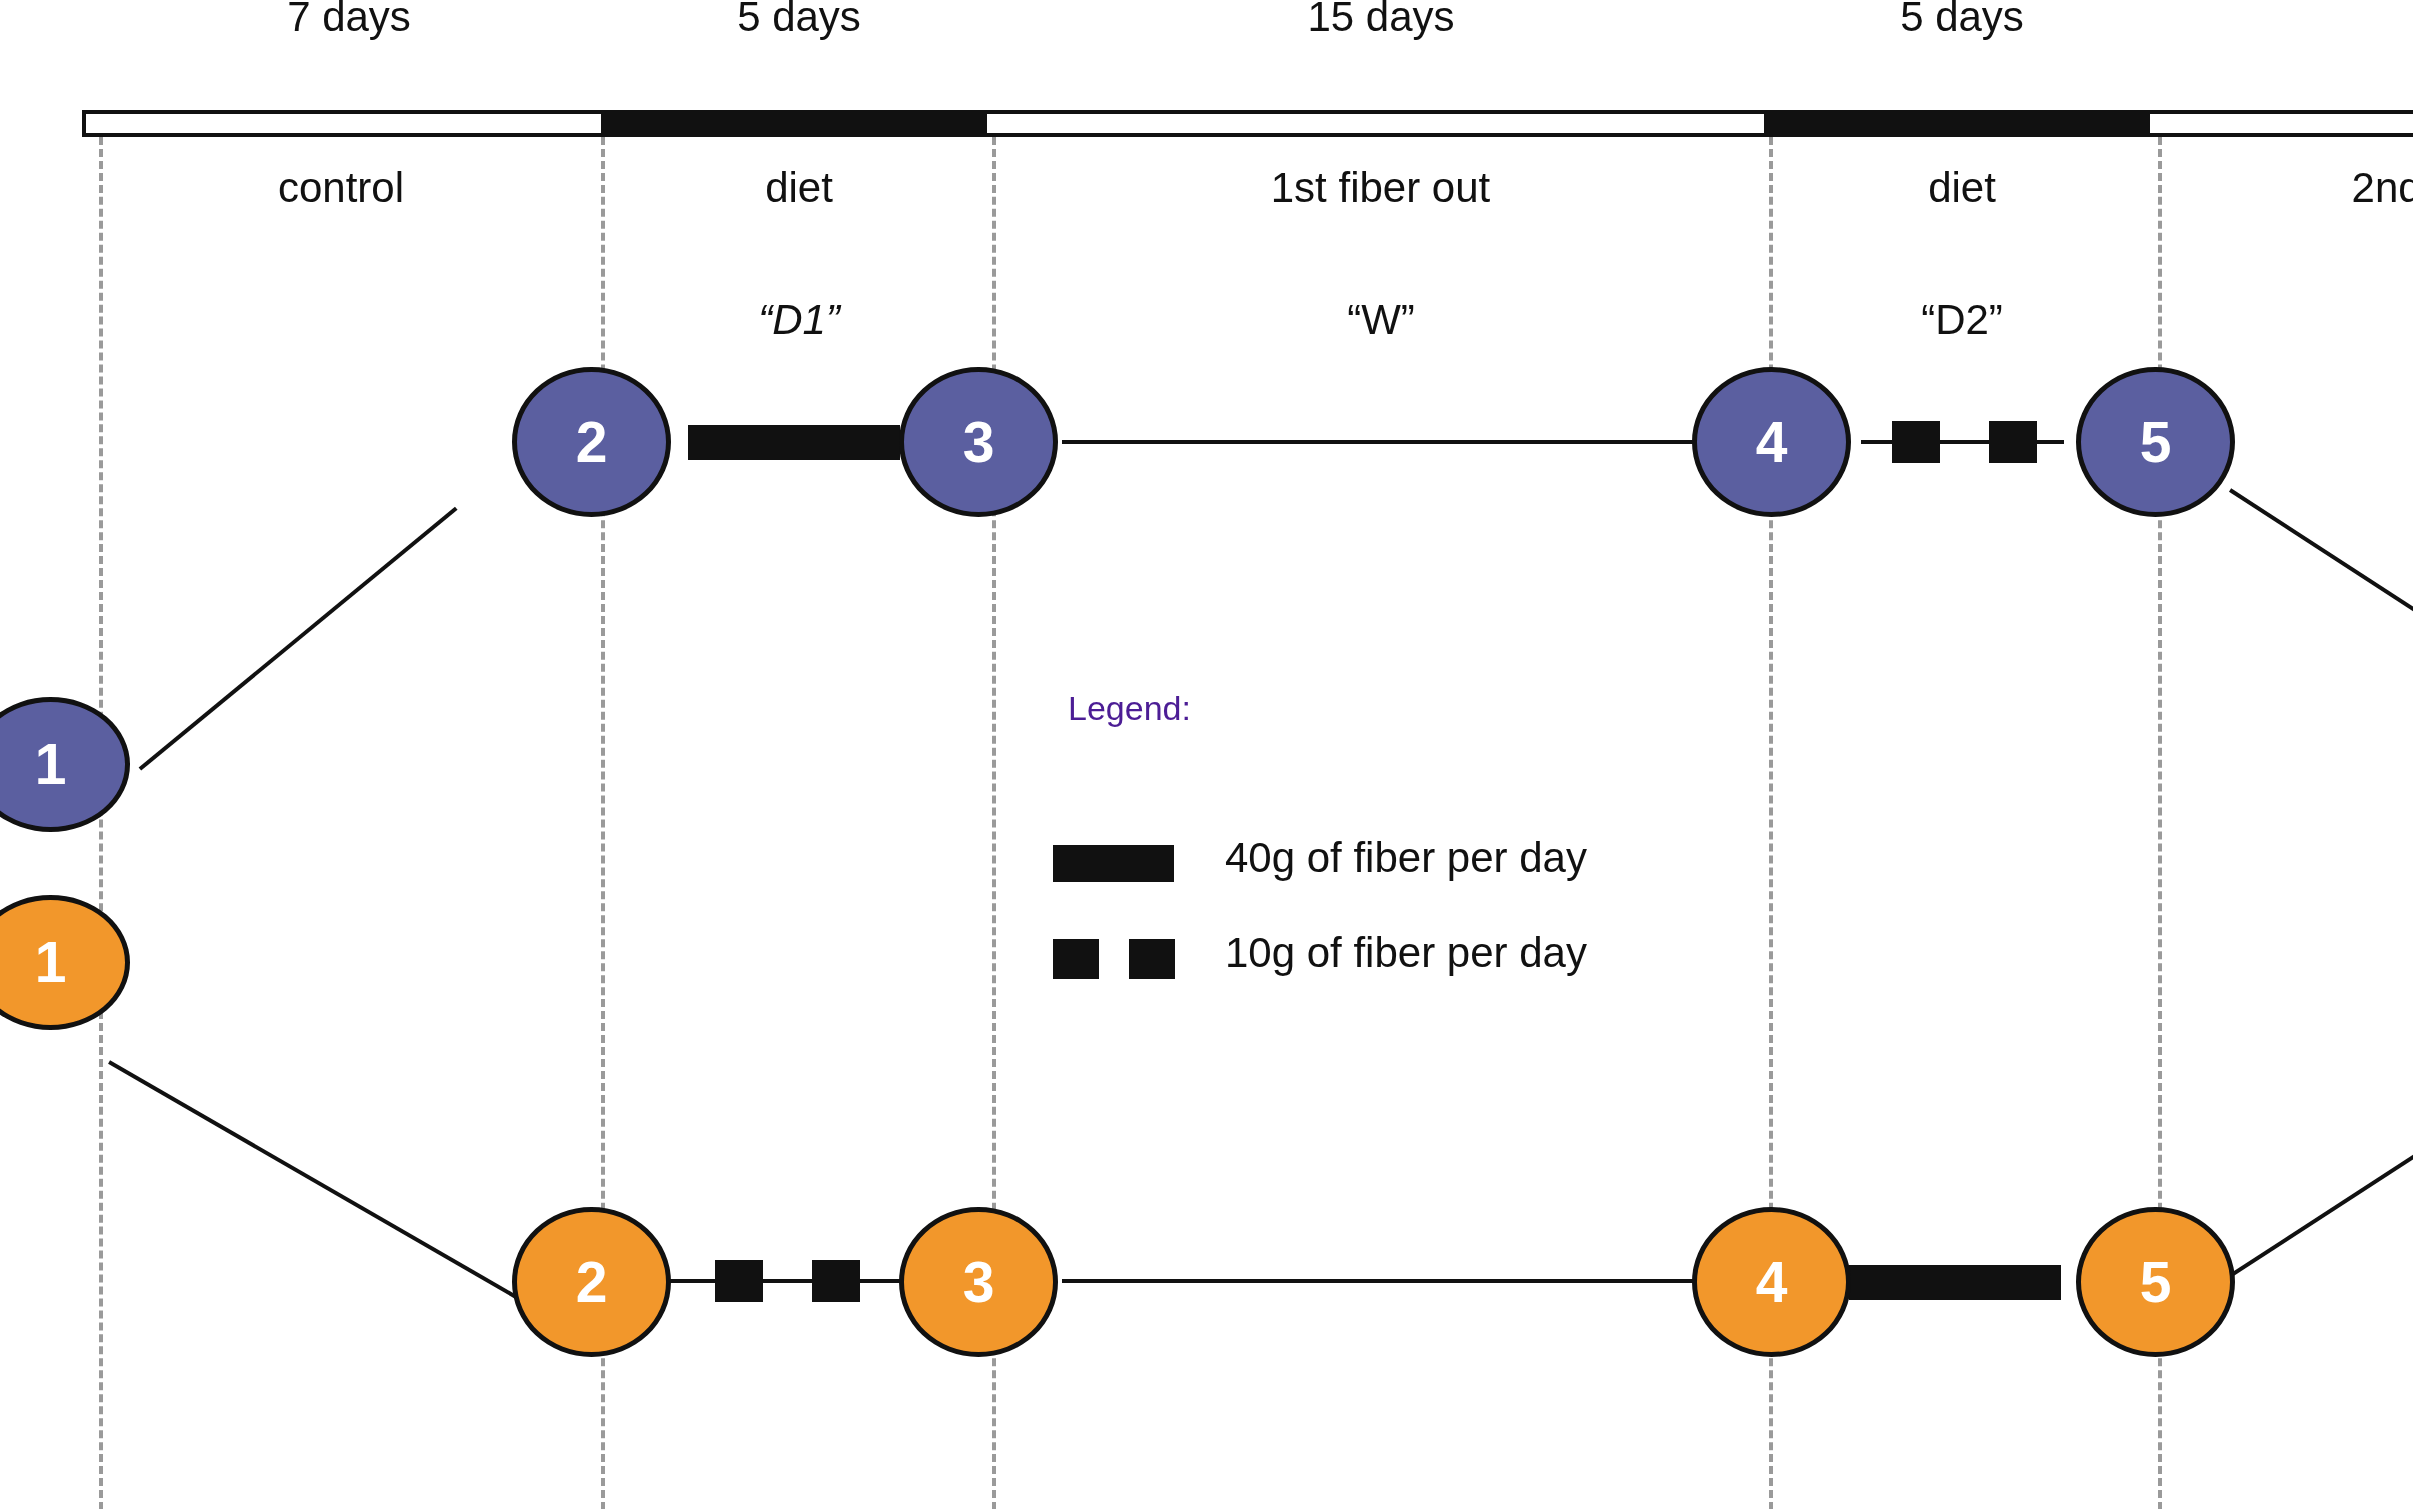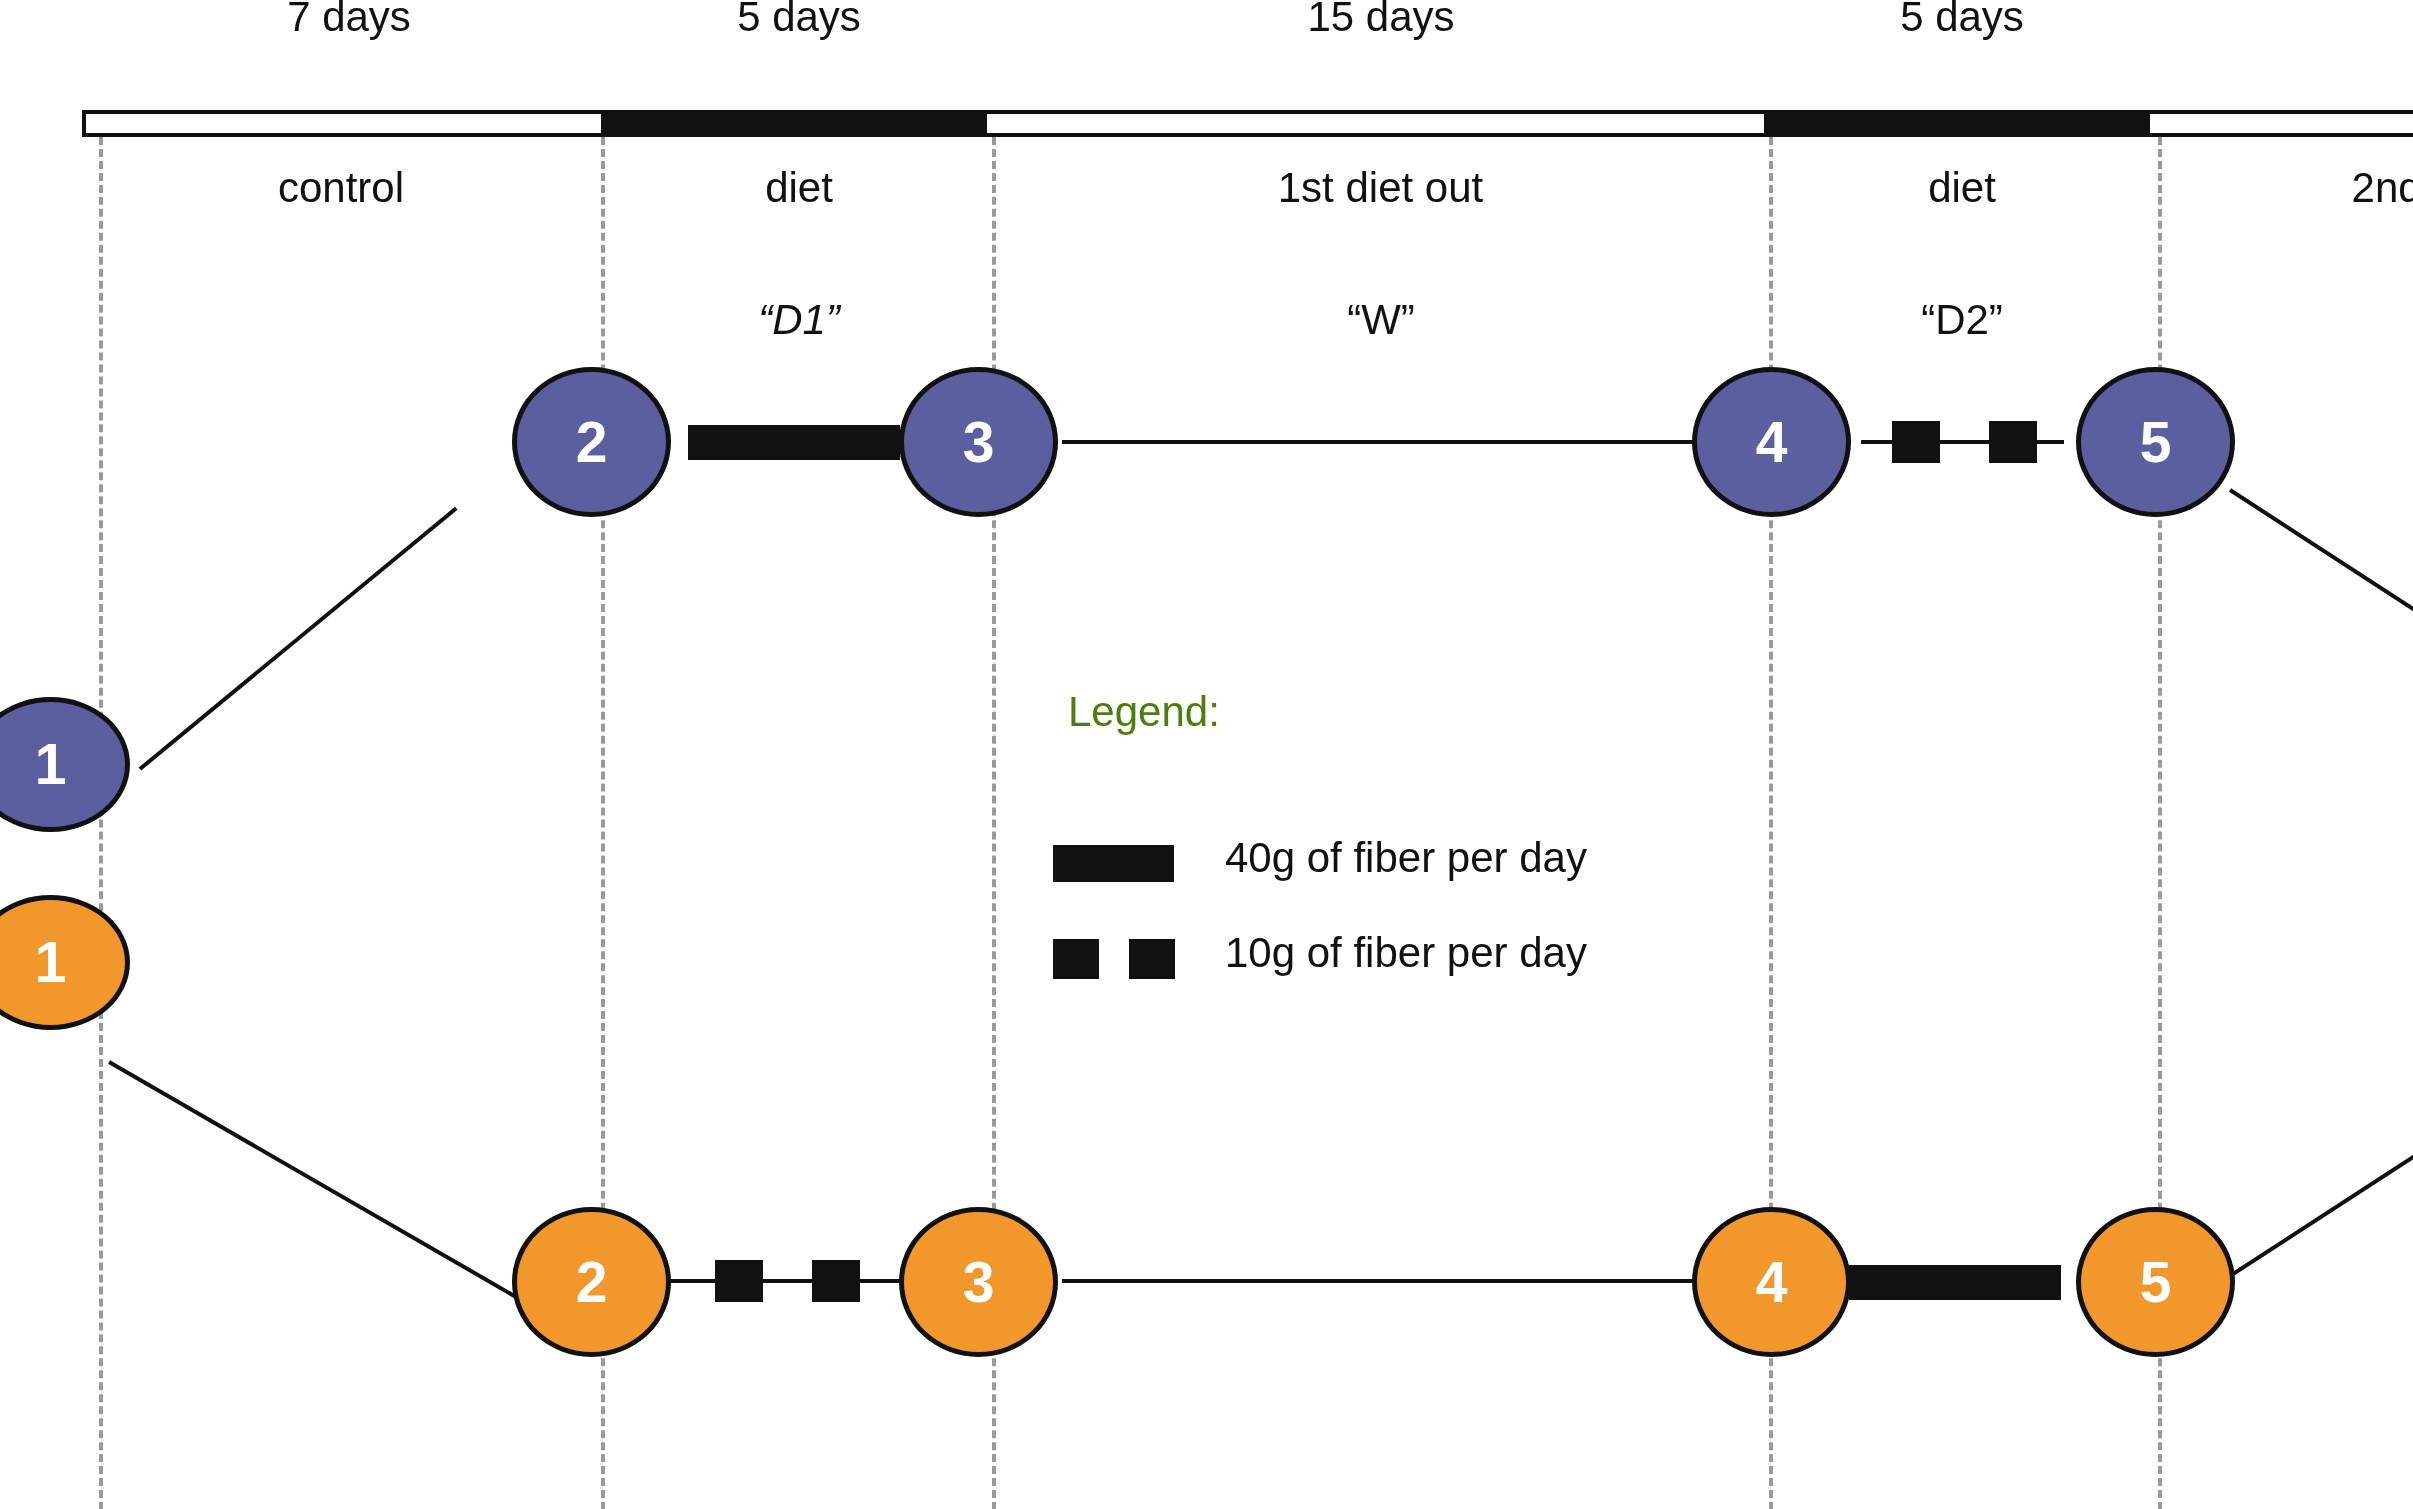--- a/index.html
+++ b/index.html
@@ -26,21 +26,21 @@
   .node.blue{background:#5B5FA0;}
   .node.orange{background:#F2972B;}
 
   
   .edge-thin{position:absolute;background:#111;height:4.3px;}
   .edge-thick{position:absolute;background:#111;}
   .edge-diag{position:absolute;background:#111;height:4.3px;transform-origin:0 50%;}
   .dash-sq{position:absolute;background:#111;}
 
   
-  .legend-title{position:absolute;font-size:42px;color:#4d7c0f;line-height:1;}
+  .legend-title{position:absolute;font-size:34px;color:#4c1d95;line-height:1;}
   .legend-text{position:absolute;font-size:42px;color:#111;line-height:1;}
   .legend-swatch-solid{position:absolute;background:#111;}
   .legend-swatch-sq{position:absolute;background:#111;}
 </style>
 </head>
 <body>
 
 <div id="stage">
 
   <div class="dur-label" style="left:204px;top:-3.9px;width:290px;">7 days</div>
@@ -55,21 +55,21 @@
   </div>
 
   <div class="vline" style="left:99px;top:137px;height:1373px;"></div>
   <div class="vline" style="left:601px;top:137px;height:1373px;"></div>
   <div class="vline" style="left:992px;top:137px;height:1373px;"></div>
   <div class="vline" style="left:1769px;top:137px;height:1373px;"></div>
   <div class="vline" style="left:2158px;top:137px;height:1373px;"></div>
 
   <div class="phase-label" style="left:196px;top:167px;width:290px;">control</div>
   <div class="phase-label" style="left:654px;top:167px;width:290px;">diet</div>
-  <div class="phase-label" style="left:1139px;top:167px;width:483px;">1st diet out</div>
+  <div class="phase-label" style="left:1139px;top:167px;width:483px;">1st fiber out</div>
   <div class="phase-label" style="left:1817px;top:167px;width:290px;">diet</div>
   <div class="phase-label" style="left:2235px;top:167px;width:483px;">2nd wash out</div>
 
   <div class="quote-label" style="left:654px;top:299px;width:290px;font-style:italic;">“D1”</div>
   <div class="quote-label" style="left:1236px;top:299px;width:290px;">“W”</div>
   <div class="quote-label" style="left:1817px;top:299px;width:290px;">“D2”</div>
 
   <div class="edge-diag" style="left:140px;top:767px;width:410px;transform:rotate(-39.5deg);"></div>
 
   <div class="edge-thick" style="left:688px;top:425px;width:212px;height:35px;"></div>

